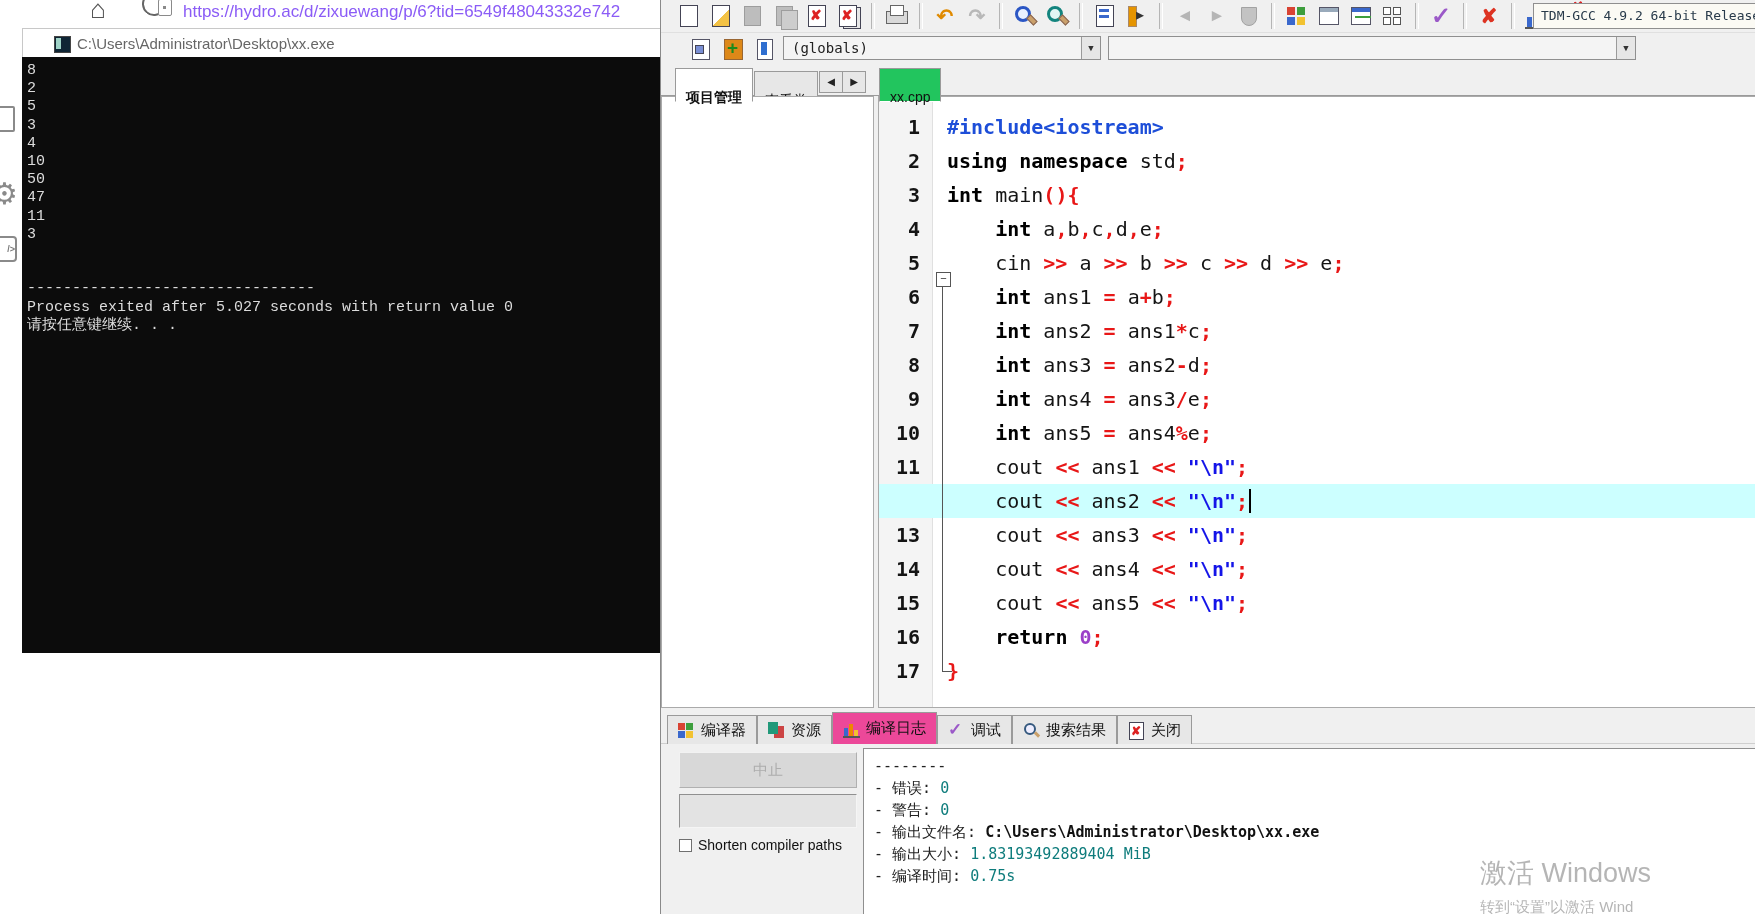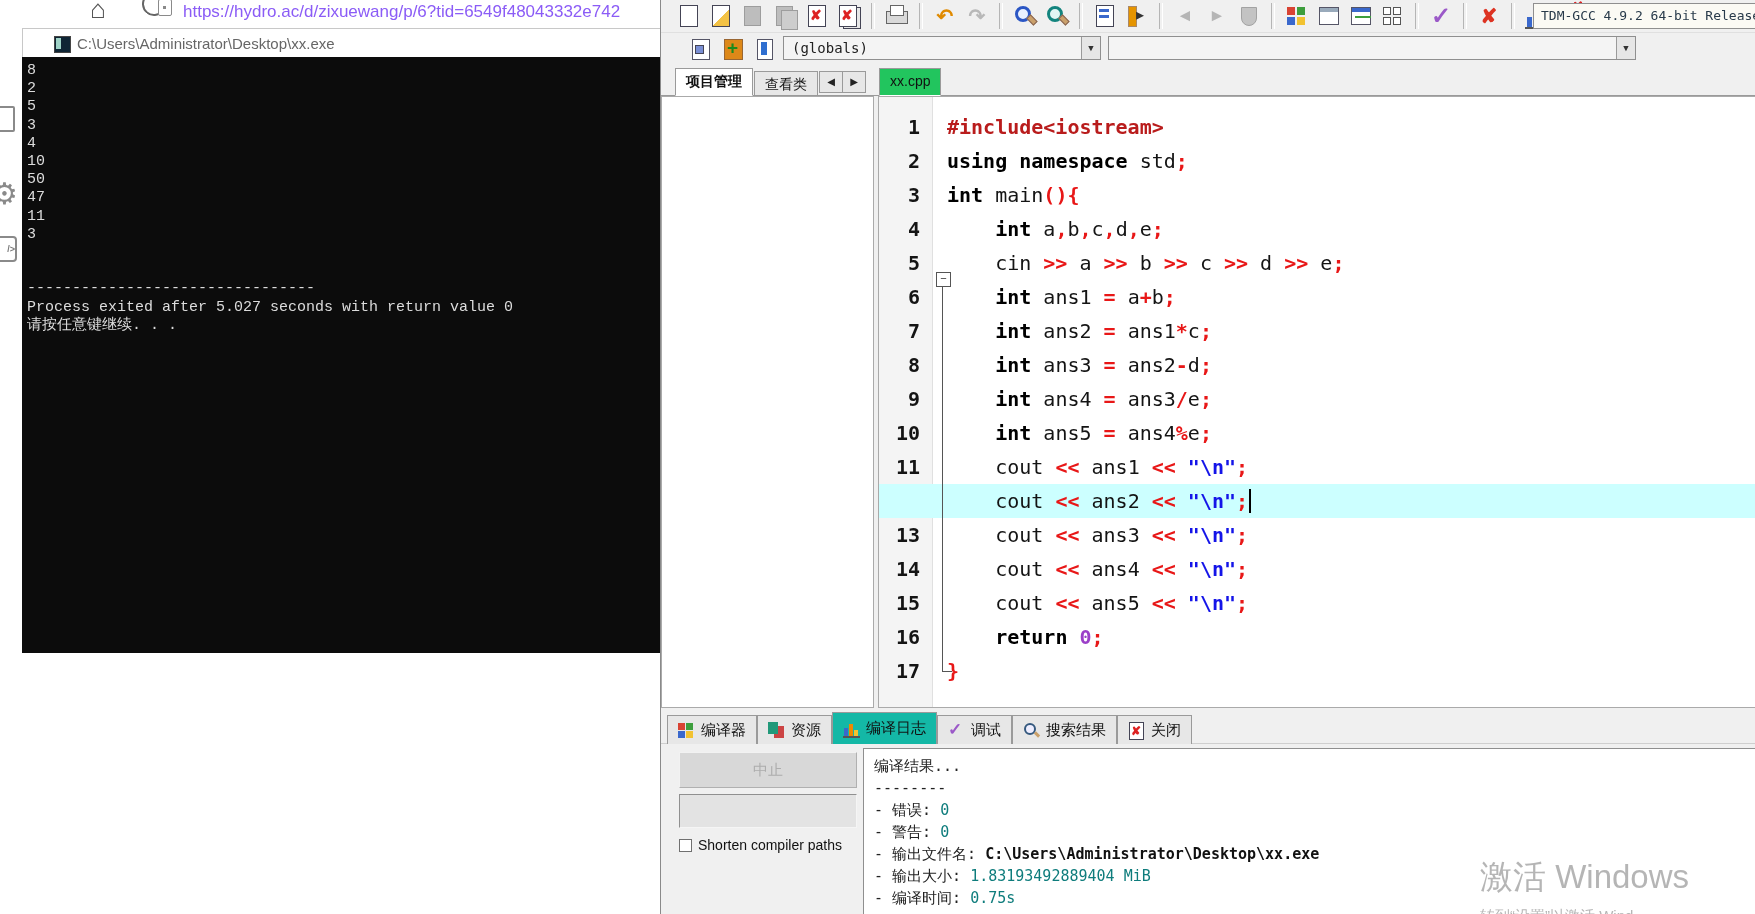--- a/index.html
+++ b/index.html
@@ -99,56 +99,56 @@
          font-family:"DejaVu Sans Mono",monospace;font-size:14px;color:#222;line-height:22px;padding-left:8px;}
   .combo .arrow{position:absolute;right:0;top:0;width:18px;height:100%;background:#e6e6e6;border-left:1px solid #9a9a9a;
                 font-size:9px;color:#333;text-align:center;line-height:22px;}
   #globals-combo{position:absolute;left:122px;top:3px;width:318px;}
   #members-combo{position:absolute;left:447px;top:3px;width:528px;}
 
   
   #tabrow{position:absolute;left:0;top:64px;width:1095px;height:32px;}
   #tabrow .baseline{position:absolute;left:0;top:31px;width:1095px;border-top:1px solid #9a9a9a;}
   .tab{position:absolute;top:5px;height:27px;background:#e7e7e7;border:1px solid #9a9a9a;box-sizing:border-box;
-       font-size:14px;color:#111;text-align:center;line-height:25px;padding:0 10px;}
+       font-size:14px;color:#111;text-align:center;line-height:25px;padding:16px 10px;}
   .tab.active{background:#fff;border-bottom:1px solid #fff;height:28px;top:4px;z-index:2;font-weight:bold;}
   #tab-project{left:14px;}
   #tab-classes{left:93px;top:7px;height:25px;}
   .tab-arrow{position:absolute;top:7px;width:24px;height:22px;background:#e7e7e7;border:1px solid #9a9a9a;box-sizing:border-box;
              text-align:center;font-size:10px;line-height:20px;color:#222;}
   #tab-arrow-l{left:158px;}#tab-arrow-r{left:181px;}
   #tab-xxcpp{left:218px;background:#22c55e;border-bottom:1px solid #fff;height:28px;top:4px;z-index:2;}
 
   
   #left-panel{position:absolute;left:0;top:96px;width:213px;height:612px;background:#fff;border:1px solid #aaa;box-sizing:border-box;}
   #editor{position:absolute;left:217px;top:96px;width:878px;height:612px;background:#fff;border:1px solid #aaa;box-sizing:border-box;overflow:hidden;}
   #gutter{position:absolute;left:0;top:0;width:54px;height:612px;background:#f4f4f4;border-right:1px solid #e0e0e0;padding-top:13px;box-sizing:border-box;}
   .gut-row{height:34px;line-height:34px;text-align:right;padding-right:12px;font-family:"DejaVu Sans Mono",monospace;
            font-size:20px;font-weight:bold;color:#141414;}
   #code-area{position:absolute;left:0px;top:13px;width:878px;}
   .code-row{height:34px;line-height:34px;white-space:pre;font-family:"DejaVu Sans Mono",monospace;font-size:20px;padding-left:68px;}
   .code-row.hl{background:#ccffff;}
   .tk-d{color:#141414;}
   .tk-k{color:#000;font-weight:bold;}
-  .tk-g{color:#b91c1c;font-weight:bold;}
+  .tk-g{color:#1d4ed8;font-weight:bold;}
   .tk-r{color:#e81717;font-weight:bold;}
   .tk-b{color:#1414e8;font-weight:bold;}
   .tk-p{color:#9b3fc8;font-weight:bold;}
   .caret{display:inline-block;width:2px;height:24px;background:#000;vertical-align:-5px;margin-left:1px;}
   .fold-box{position:absolute;left:57px;top:175px;width:13px;height:13px;border:1px solid #555;background:#fff;
             font-size:11px;line-height:11px;text-align:center;color:#333;z-index:3;}
   .fold-vline{position:absolute;left:63px;top:190px;width:1px;height:384px;background:#555;z-index:2;}
   .fold-stub{position:absolute;left:63px;top:574px;width:10px;height:1px;background:#555;z-index:2;}
 
   
   #bottom-panel{position:absolute;left:0;top:708px;width:1095px;height:150px;background:#f0f0f0;}
   #bottom-tabs{position:absolute;left:6px;top:4px;height:32px;display:flex;align-items:flex-end;}
   .btab{height:29px;display:flex;align-items:center;gap:6px;padding:0 10px;border:1px solid #9a9a9a;border-bottom:none;
         background:#e7e7e7;font-size:15px;color:#111;box-sizing:border-box;}
-  .btab.active{background:#14b8a6;height:32px;font-weight:normal;position:relative;z-index:2;}
+  .btab.active{background:#ec4899;height:32px;font-weight:normal;position:relative;z-index:2;}
   .bt-baseline{position:absolute;left:0;top:35px;width:1095px;border-top:1px solid #cfcfcf;}
   .bticon{display:inline-block;width:17px;height:17px;position:relative;}
   .bticon-squares{background-image:linear-gradient(#d84333,#d84333),linear-gradient(#3d9e3d,#3d9e3d),linear-gradient(#3a68cc,#3a68cc),linear-gradient(#f2c230,#f2c230);
                   background-size:7px 7px;background-position:0 1px,8px 1px,0 9px,8px 9px;background-repeat:no-repeat;}
   .bticon-pages{background-image:linear-gradient(#22997a,#22997a),linear-gradient(#cc4444,#cc4444);
                 background-size:10px 12px;background-position:0 0,6px 4px;background-repeat:no-repeat;}
   .bticon-chart{border-bottom:2px solid #555;background-image:linear-gradient(#3a68cc,#3a68cc),linear-gradient(#ee8800,#ee8800),linear-gradient(#f2c230,#f2c230);
                 background-size:4px 8px,4px 12px,4px 6px;background-position:1px bottom,6px bottom,11px bottom;background-repeat:no-repeat;}
   .bticon-check:before{content:"✓";position:absolute;left:0;top:-3px;font-size:17px;font-weight:bold;color:#9b59c8;}
   .bticon-search:before{content:"";position:absolute;left:1px;top:1px;width:8px;height:8px;border:2px solid #35597e;border-radius:50%;background:#eef;}
@@ -165,21 +165,21 @@
   #shorten-box{width:13px;height:13px;background:#fff;border:1px solid #707070;box-sizing:border-box;}
   #shorten-label{font-size:14px;color:#111;}
   #log-panel{position:absolute;left:202px;top:40px;width:895px;height:168px;background:#fff;border:1px solid #8f8f8f;
              box-sizing:border-box;padding:6px 10px;overflow:hidden;}
   .log-line{font-family:"DejaVu Sans Mono",monospace;font-size:15px;line-height:22px;color:#222;white-space:pre;}
   .log-val{color:#0e7c7c;}
   .log-path{color:#111;font-weight:bold;}
 
   
   #watermark{left:1480px;top:855px;pointer-events:none;color:rgba(120,120,120,0.55);}
-  #wm1{font-size:33px;}
+  #wm1{font-size:27px;}
   #wm2{font-size:15px;margin-top:7px;white-space:nowrap;}
 </style>
 </head>
 <body>
 
 <div id="screen">
 
   <div class="abs" id="browser-topbar">
     <div class="abs refresh-arc"></div>
     <div class="abs home-glyph">⌂</div>
@@ -414,21 +414,20 @@
             <span>关闭</span>
           </div>
         </div>
       <div id="abort-btn">中止</div>
       <div id="progress-inset"></div>
       <div id="shorten-row">
         <span id="shorten-box"></span>
         <span id="shorten-label">Shorten compiler paths</span>
       </div>
       <div id="log-panel">
-          <div class="log-line"><span>编译结果...</span></div>
           <div class="log-line"><span>--------</span></div>
           <div class="log-line"><span>- 错误: </span><span class="log-val">0</span></div>
           <div class="log-line"><span>- 警告: </span><span class="log-val">0</span></div>
           <div class="log-line"><span>- 输出文件名: </span><span class="log-path">C:\Users\Administrator\Desktop\xx.exe</span></div>
           <div class="log-line"><span>- 输出大小: </span><span class="log-val">1.83193492889404 MiB</span></div>
           <div class="log-line"><span>- 编译时间: </span><span class="log-val">0.75s</span></div>
         </div>
     </div>
   </div>
 

